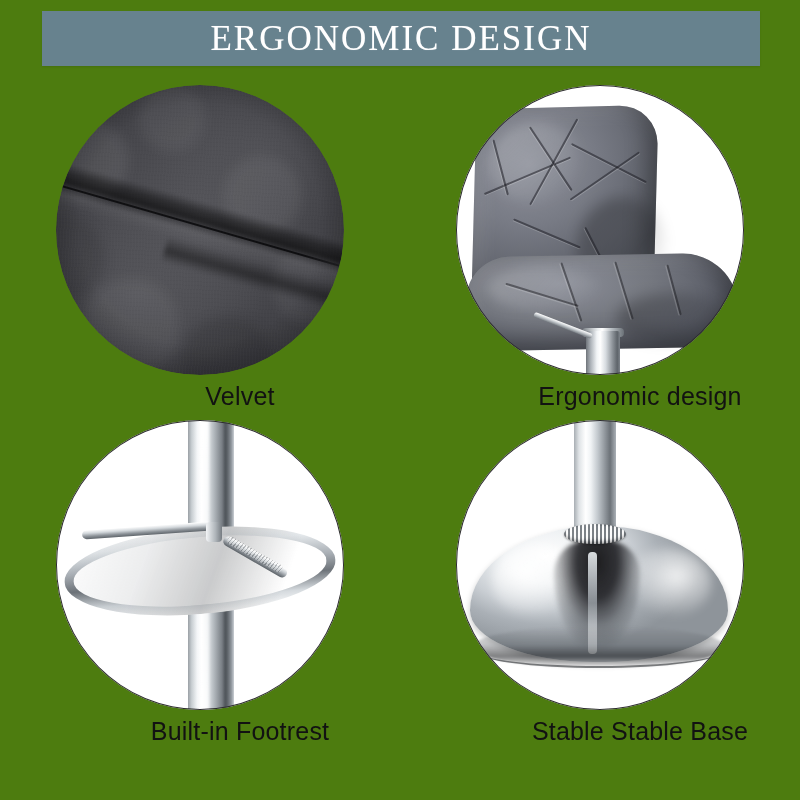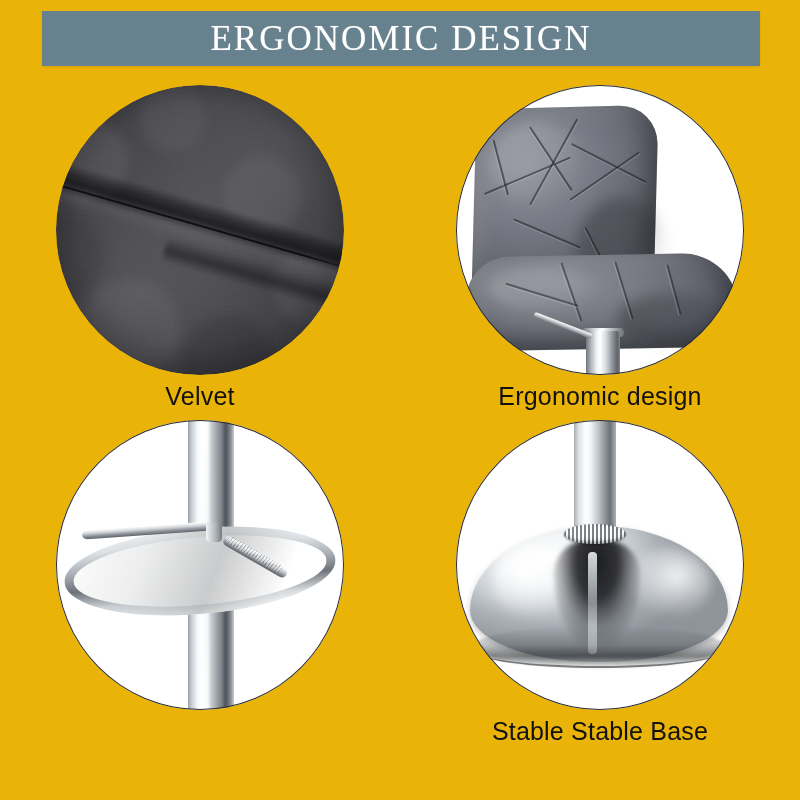--- a/index.html
+++ b/index.html
@@ -13,21 +13,21 @@
     height: 800px;
     overflow: hidden;
     font-family: "Liberation Sans", sans-serif;
     -webkit-font-smoothing: antialiased;
   }
 
   .page {
     position: relative;
     width: 800px;
     height: 800px;
-    background: #eab308;
+    background: #4d7c0f;
   }
 
   
   .header-banner {
     position: absolute;
     left: 42px;
     top: 11px;
     width: 718px;
     height: 55px;
     background: #67828e;
@@ -98,20 +98,21 @@
     left: 0;
     top: 296px;
     width: 400px;
     text-align: center;
     color: #121212;
     font-family: "Liberation Sans", sans-serif;
     font-size: 25px;
     line-height: 30px;
     letter-spacing: 0.2px;
     white-space: nowrap;
+    padding-left: 40px;
   }
 
   
   .velvet-swatch {
     position: absolute;
     inset: 0;
     border-radius: 50%;
     background:
       radial-gradient(ellipse 70% 55% at 28% 72%, rgba(95,95,100,0.55) 0%, rgba(60,60,65,0) 62%),
       radial-gradient(ellipse 60% 45% at 72% 22%, rgba(92,92,97,0.45) 0%, rgba(55,55,60,0) 65%),
@@ -573,20 +574,21 @@
             <div class="ring-outer"></div>
             <div class="ring-inner-shade"></div>
             <div class="ring-bracket"></div>
             <div class="ring-joint"></div>
             <div class="ring-diag"></div>
             <div class="ring-diag-ribs"></div>
           </div>
         </div>
         <div class="circle-outline"></div>
       </div>
+      <div class="feature-label">Built-in Footrest</div>
     </div>
 
     <div class="feature-cell cell-br">
       <div class="media-wrap">
         <div class="circle-frame">
           <div class="base-scene">
             <div class="base-column"></div>
             <div class="base-disc"></div>
             <div class="base-sheen-l"></div>
             <div class="base-sheen-r"></div>

